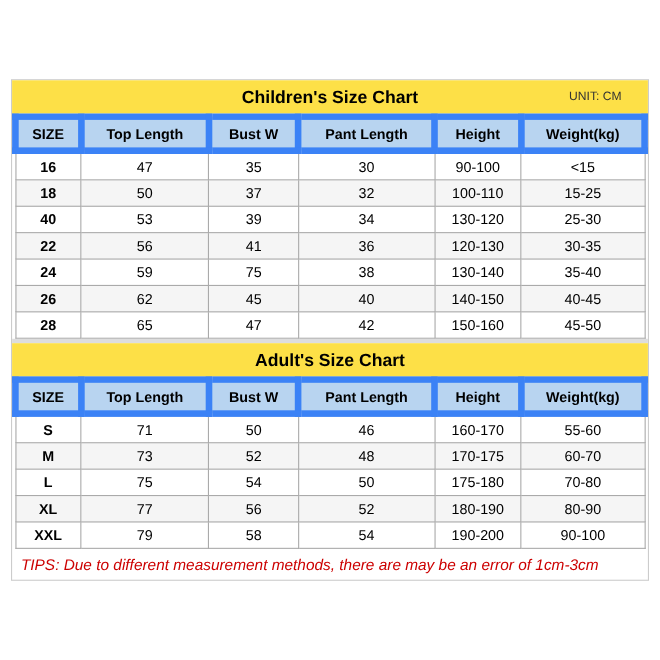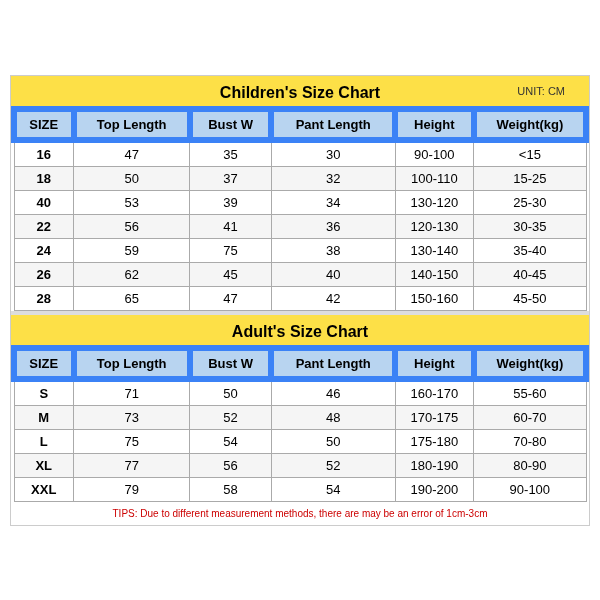--- a/index.html
+++ b/index.html
@@ -57,23 +57,23 @@
     }
     tr:nth-child(odd) td {
       background-color: #fff;
     }
     td:first-child {
       font-weight: bold;
       margin-left: 28px;
     }
     .tips-row {
       padding: 6px 8px;
-      font-size: 10px;
+      font-size: 14px;
       color: #cc0000;
-      text-align: center;
+      font-style: italic;
     }
     .divider {
       height: 4px;
       background: #ddd;
     }
   </style>
 </head>
 <body>
 
 <div class="chart-wrapper">

